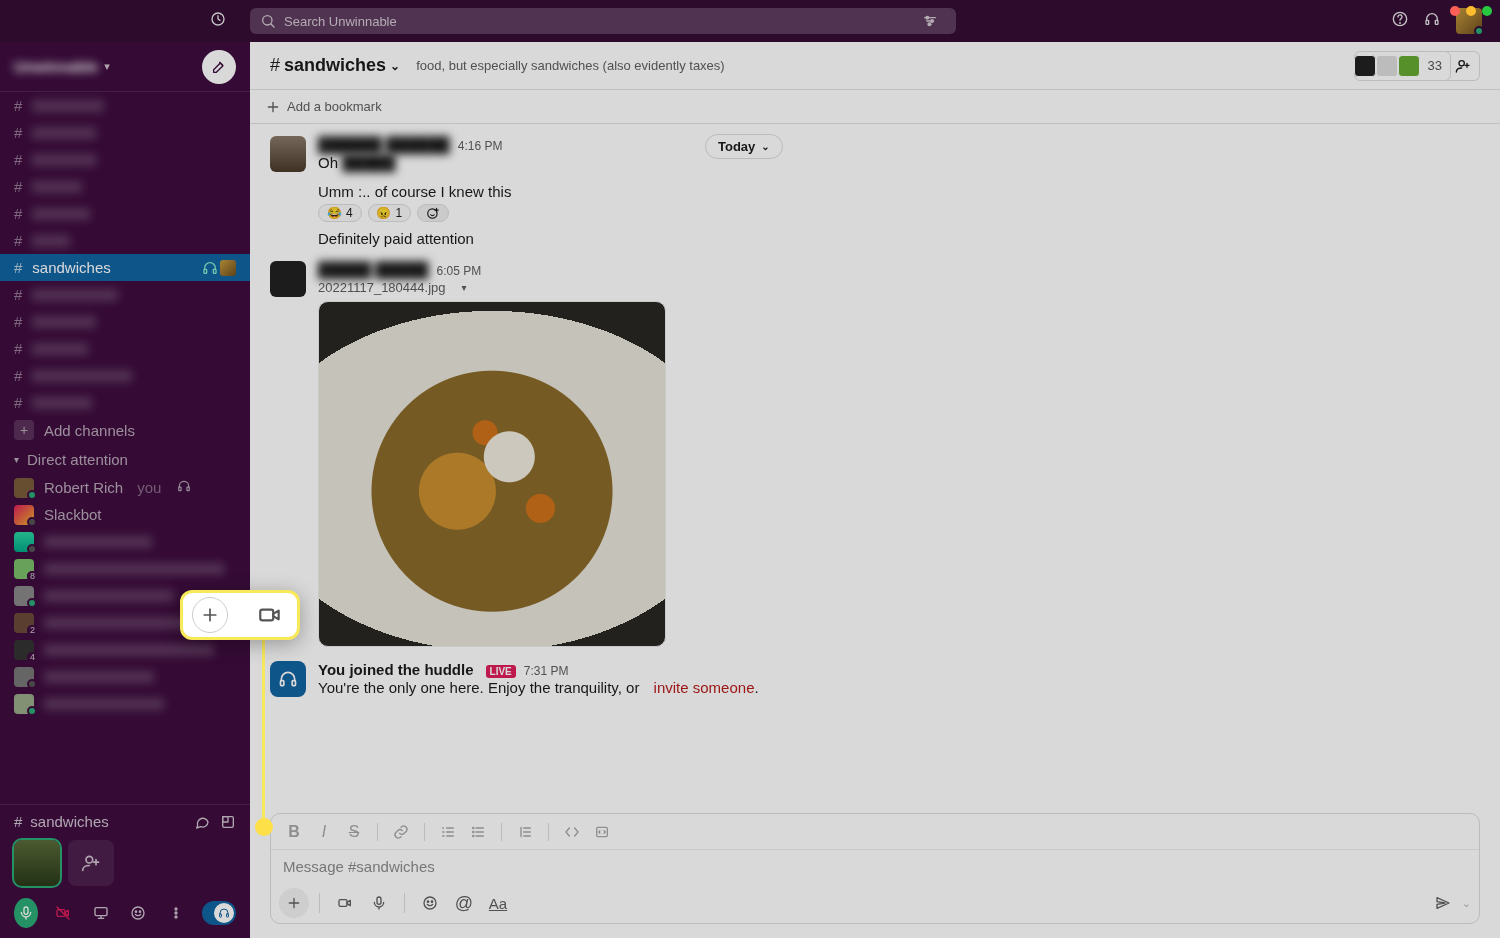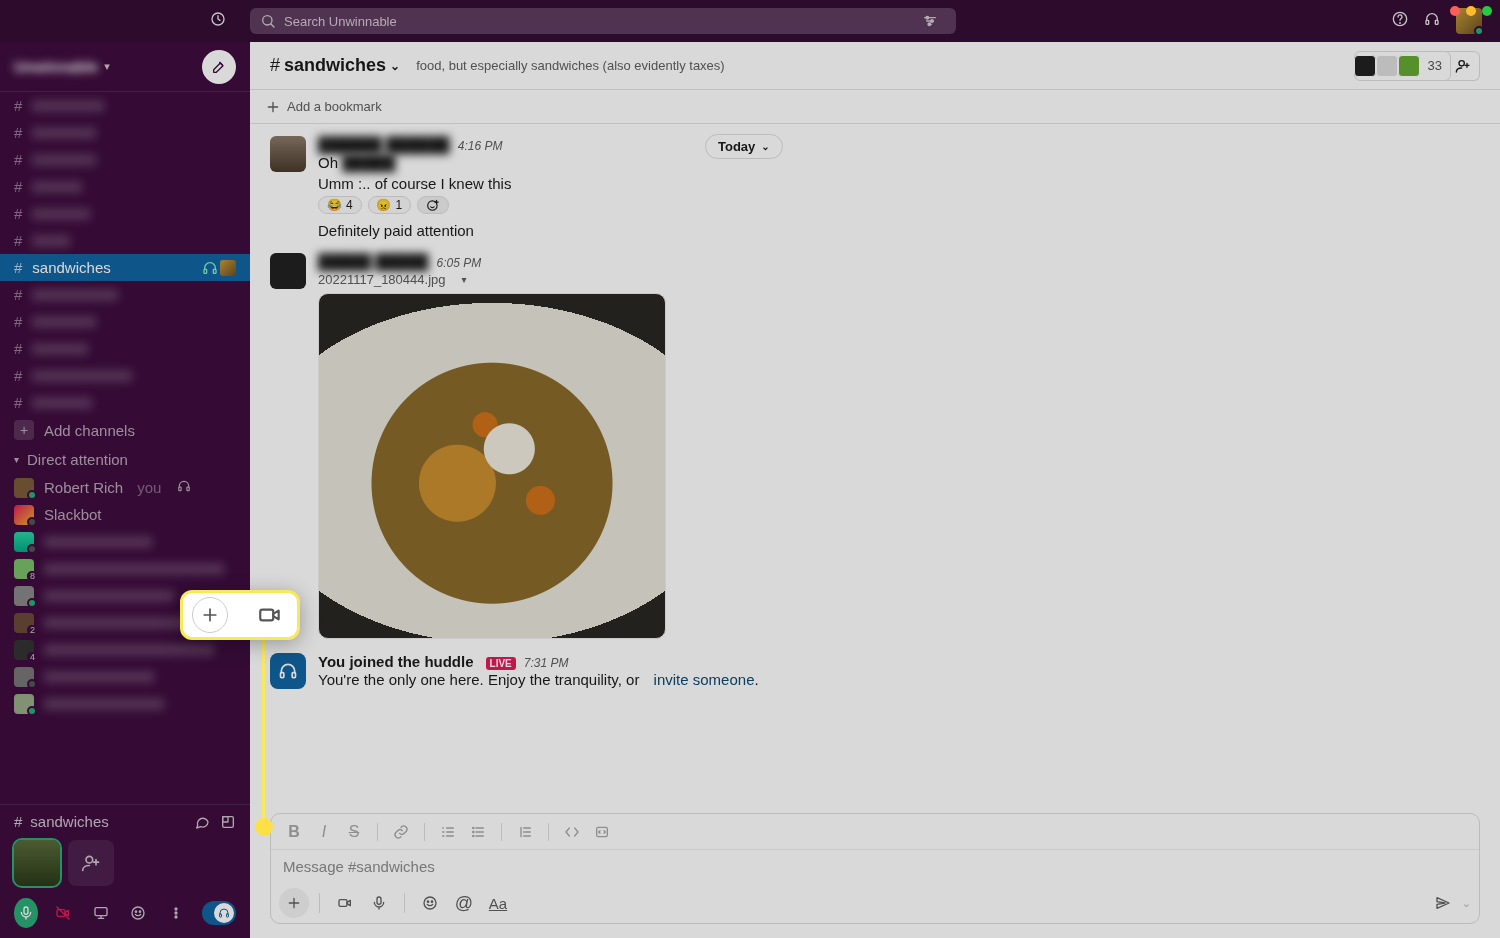--- a/index.html
+++ b/index.html
@@ -62,40 +62,40 @@
 .adduser{ width:34px; height:30px; border:1px solid #ddd; border-left:none; border-radius:0 6px 6px 0; margin-left:-5px; display:flex; align-items:center; justify-content:center;}
 .bm-bar{ height:34px; border-bottom:1px solid #e2e2e2; display:flex; align-items:center; padding:0 15px; color:#616061; font-size:13px;}
 .bm-bar svg{margin-right:6px;}
 .msg-area{ flex:1; overflow:hidden; position:relative; padding:8px 20px 0;}
 .date-pill{ position:absolute; top:10px; left:50%; transform:translateX(-170px); border:1px solid #ddd; border-radius:14px; padding:4px 12px; font-size:13px; font-weight:600; background:#fff; display:flex; align-items:center; gap:6px;}
 .msg{ display:flex; gap:12px; padding:4px 0;}
 .msg-av{ width:36px; height:36px; border-radius:6px; flex-shrink:0;}
 .msg-body{ flex:1;}
 .msg-head{ display:flex; align-items:baseline; gap:8px;}
 .msg-user{ font-weight:800; font-size:15px; filter:blur(4px);}
-.msg-time{ font-size:12px; color:#616061;font-style:italic;}
+.msg-time{ font-size:12px; color:#616061;}
 .msg-text{ font-size:15px; color:#1d1c1d; margin-top:1px;}
 .msg-text .bl{ filter:blur(4px);}
 .reacts{ display:flex; gap:6px; margin-top:4px;}
 .react{ border:1px solid #ddd; border-radius:12px; padding:1px 8px; font-size:12px; display:flex; align-items:center; gap:4px; background:#f8f8f8;}
 .react.add{ background:#efefef;}
 .attach-name{ font-size:13px; color:#616061; margin-top:2px; display:flex; align-items:center; gap:16px;}
 .attach-img{ width:348px; height:346px; border-radius:10px; margin-top:6px; background:
   radial-gradient(circle at 55% 45%, #f0ecdf 0 25px, transparent 26px),
   radial-gradient(circle at 40% 55%, #c98f2e 0 38px, transparent 39px),
   radial-gradient(circle at 64% 60%, #d0721a 0 14px, transparent 15px),
   radial-gradient(circle at 48% 38%, #d0721a 0 12px, transparent 13px),
   radial-gradient(circle at 50% 55%, #8a6a2a 0 120px, transparent 121px),
   radial-gradient(ellipse 240px 170px at 50% 52%, #e8e4da 0 100%, transparent),
   #2a2724;
   border:1px solid #eee;}
 .huddle-msg{ display:flex; gap:12px; padding:10px 0 6px;}
 .huddle-ico{ width:36px; height:36px; border-radius:8px; background:#1164a3; color:#fff; display:flex; align-items:center; justify-content:center;}
 .hlive{ background:#e01e5a; color:#fff; font-size:10px; font-weight:700; padding:1px 4px; border-radius:3px; margin-left:4px;}
-.invite{ color:#0c4a6e; cursor:pointer;padding-left:10px;}
+.invite{ color:#b91c1c; cursor:pointer;padding-left:10px;}
 
 .composer{ margin:0 20px 14px; border:1px solid #ddd; border-radius:10px; background:#fff;}
 .fmt-row{ height:36px; border-bottom:1px solid #eee; display:flex; align-items:center; gap:4px; padding:0 10px; color:#a8a8a8;}
 .fmt-row .sep{ width:1px; height:18px; background:#ddd; margin:0 6px;}
 .fbtn{ width:26px; height:26px; display:flex; align-items:center; justify-content:center; border-radius:4px;}
 .input-row{ padding:8px 12px; color:#8d8d8d; font-size:15px;}
 .act-row{ height:40px; display:flex; align-items:center; padding:0 8px; gap:4px;}
 .abtn{ width:30px; height:30px; display:flex; align-items:center; justify-content:center; color:#616061; border-radius:4px; cursor:pointer;}
 .abtn.plus{ background:#f2f2f2; border-radius:50%;}
 .act-row .sep{ width:1px; height:20px; background:#ddd; margin:0 6px;}
@@ -404,21 +404,21 @@
       </div>
 
     <div class="msg">
       <div class="msg-av" style="background:linear-gradient(#8a7a6a,#4a3a2a)"></div>
       <div class="msg-body">
         <div class="msg-head">
             <span class="msg-user">██████ ██████</span>
             <span class="msg-time">4:16 PM</span>
           </div>
         <div class="msg-text"><span>Oh </span><span class="bl">█████</span></div>
-        <div class="msg-text" style="margin-top:4px">Umm :.. of course I knew this</div>
+        <div class="msg-text" style="margin-top:12px">Umm :.. of course I knew this</div>
         <div class="reacts">
           <div class="react">
               <span>😂</span>
               <span>4</span>
             </div>
           <div class="react">
               <span>😠</span>
               <span>1</span>
             </div>
           <div class="react add">

